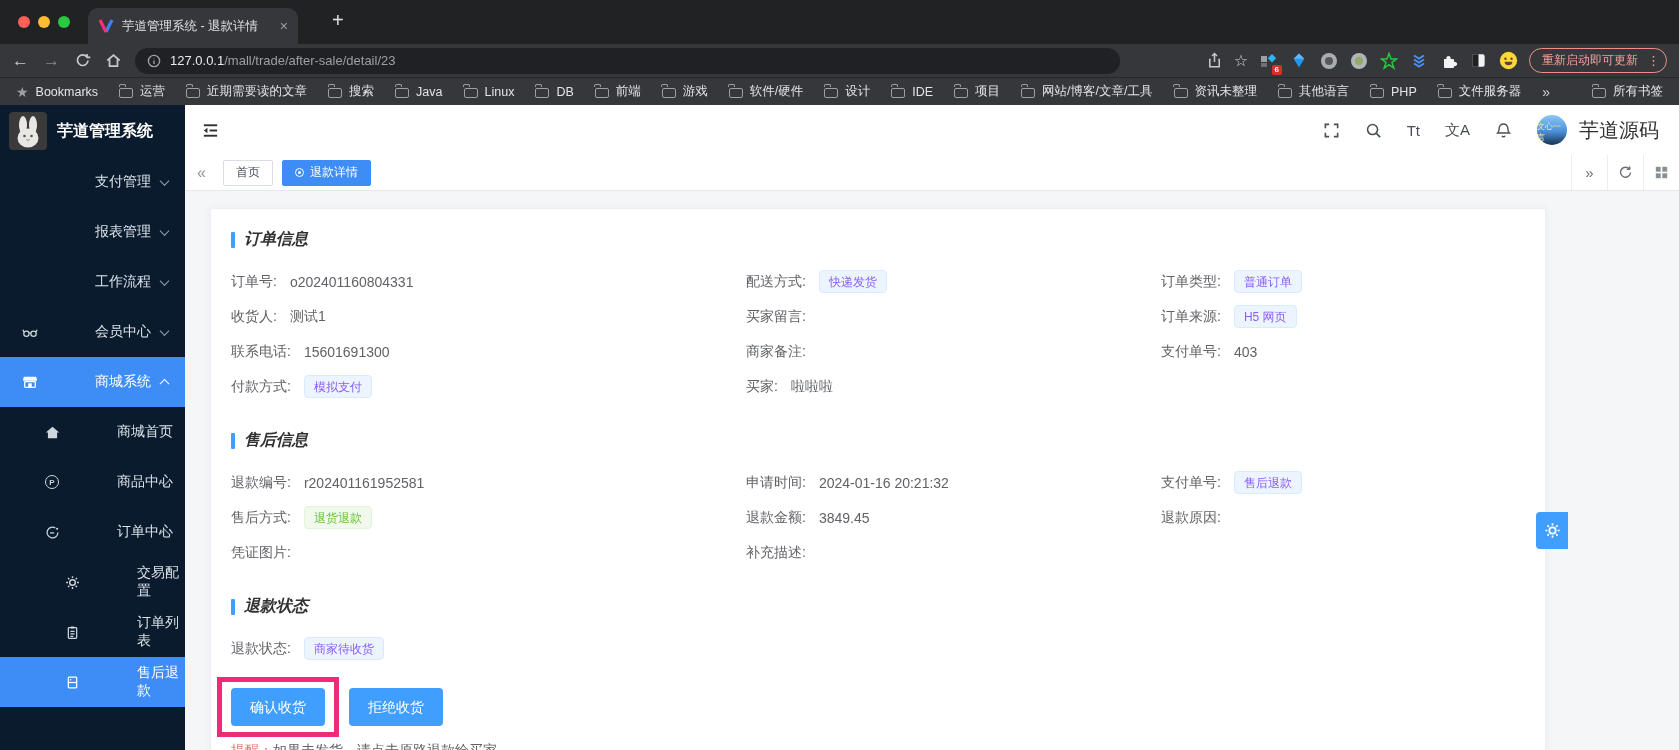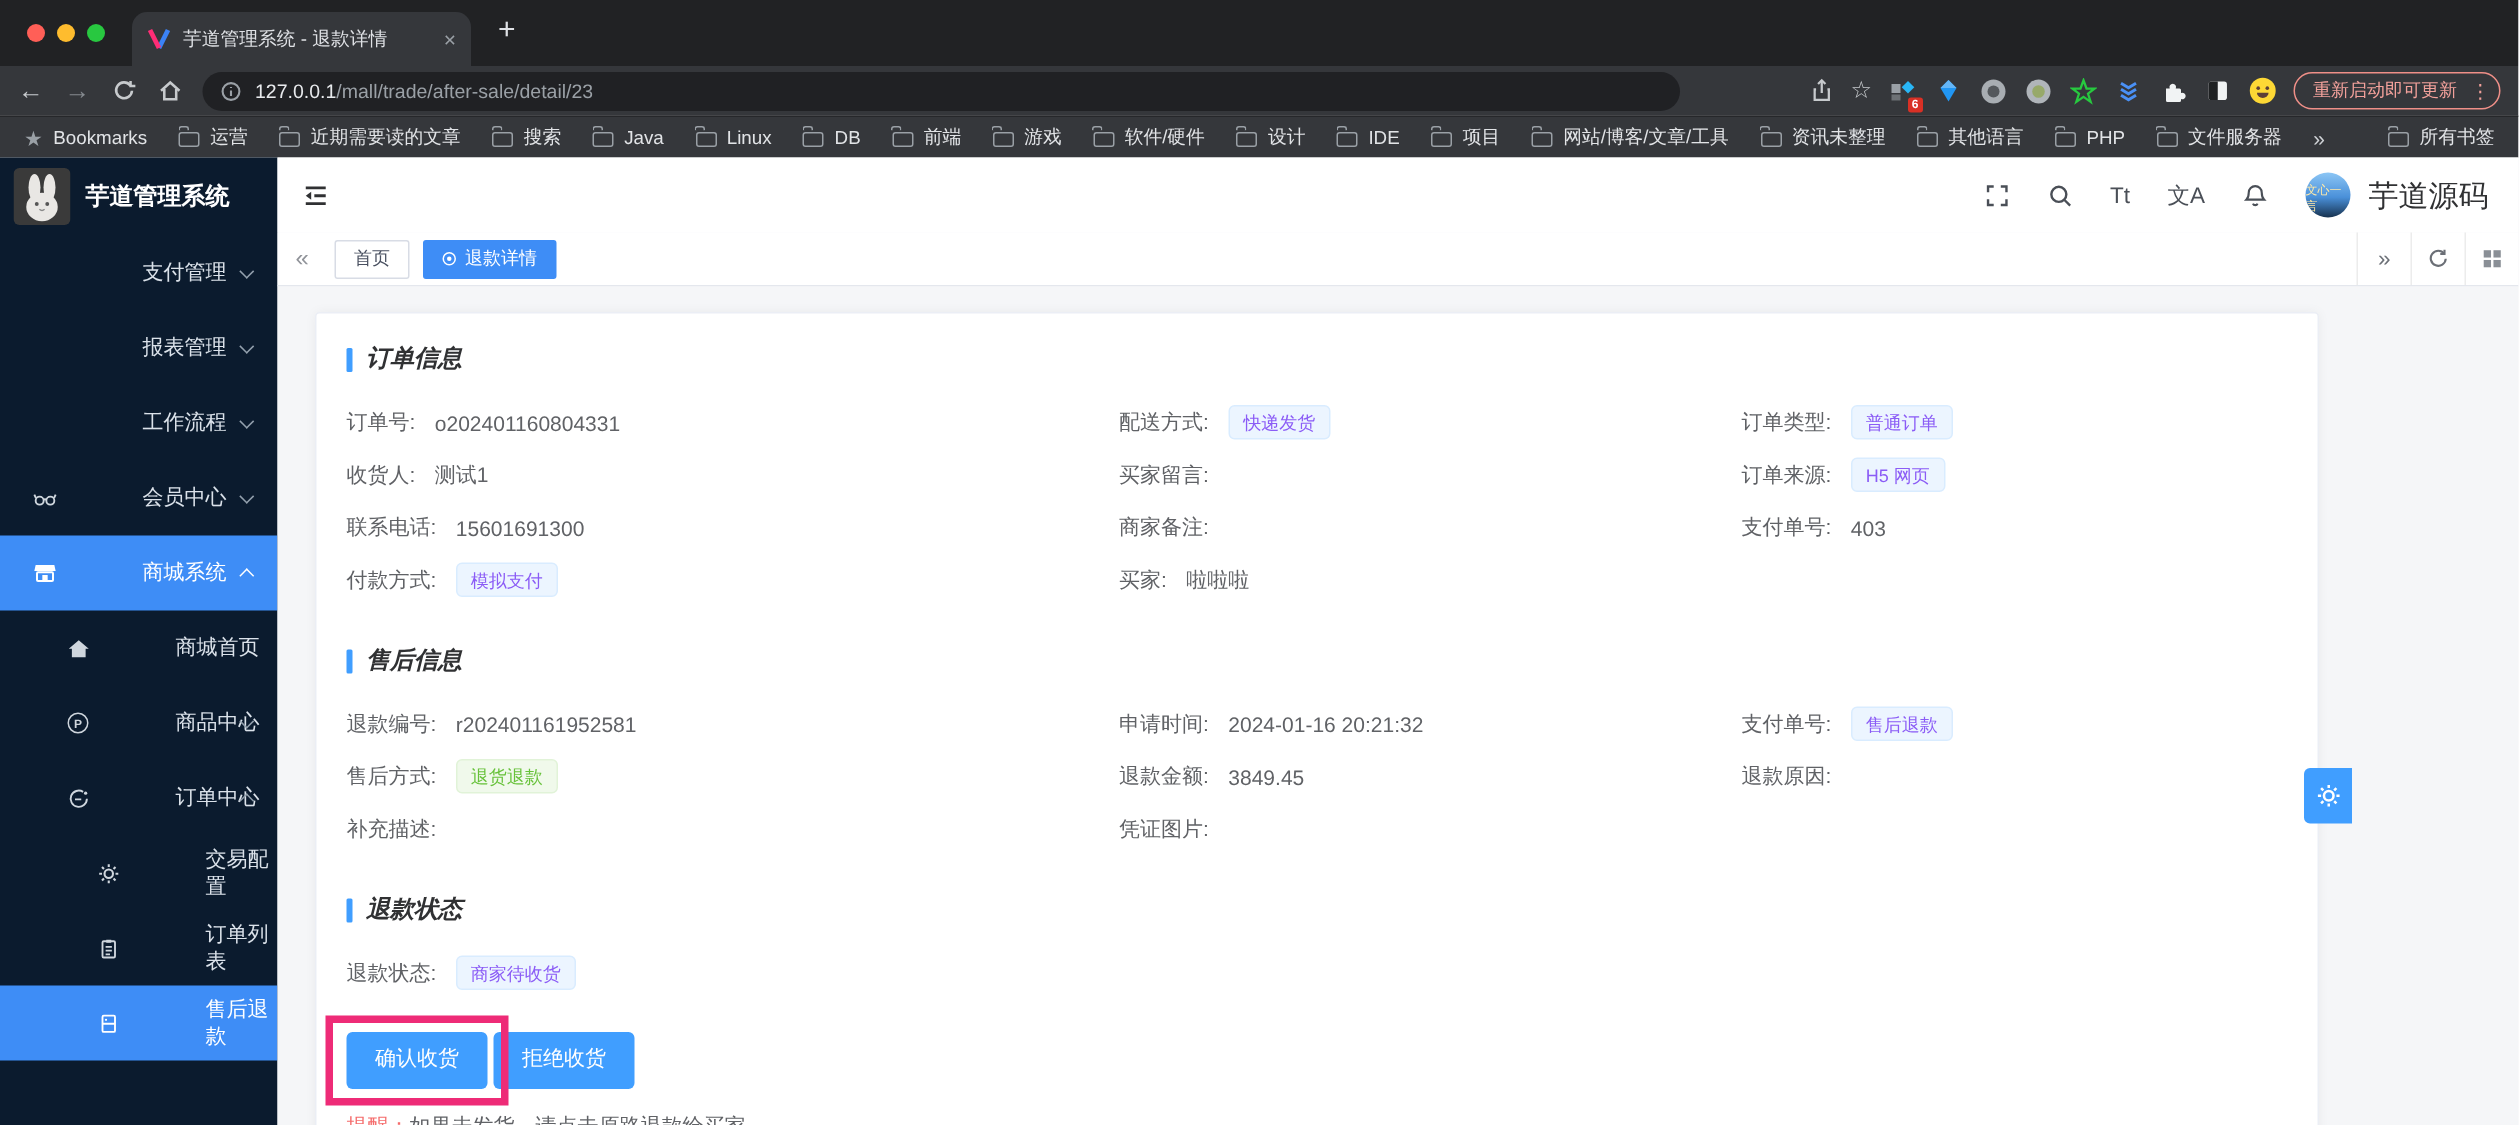--- a/index.html
+++ b/index.html
@@ -5,21 +5,21 @@
   *{box-sizing:border-box;margin:0;padding:0;}
   html,body{width:1679px;height:750px;}
   body{position:relative;overflow:hidden;background:#f5f6f8;font-family:"Liberation Sans","DejaVu Sans",sans-serif;}
   svg{display:block;}
 
   
   .tabstrip{position:absolute;top:0;left:0;right:0;height:44px;background:#212224;}
   .lights{position:absolute;left:18px;top:16px;display:flex;gap:8px;}
   .light{width:12px;height:12px;border-radius:50%;}
   .light.r{background:#ff5f57;} .light.y{background:#febc2e;} .light.g{background:#28c840;}
-  .btab{position:absolute;left:88px;top:8px;width:226px;height:36px;background:#35373b;border-radius:10px 10px 0 0;display:flex;align-items:center;gap:8px;padding:0 10px;}
+  .btab{position:absolute;left:88px;top:8px;width:210px;height:36px;background:#35373b;border-radius:10px 10px 0 0;display:flex;align-items:center;gap:8px;padding:0 10px;}
   .btab-title{flex:1;font-size:12.5px;color:#dfe1e5;white-space:nowrap;overflow:hidden;}
   .btab-close{color:#9aa0a6;font-size:14px;line-height:1;}
   .newtab{position:absolute;left:332px;top:9px;color:#dfe1e5;font-size:20px;font-weight:400;}
 
   .toolbar{position:absolute;top:44px;left:0;right:0;height:33px;background:#35373b;display:flex;align-items:center;padding:0 12px;gap:9px;}
   .navg{display:flex;align-items:center;gap:14px;margin-right:4px;}
   .navtxt{font-size:17px;color:#c7cacd;line-height:1;}
   .navtxt.dim{color:#84898e;}
   .omnibox{flex:1;max-width:985px;height:26px;background:#202124;border-radius:13px;display:flex;align-items:center;gap:9px;padding:0 12px;}
   .url{font-size:13px;color:#e8eaed;white-space:nowrap;overflow:hidden;}
@@ -73,21 +73,21 @@
   .card{position:absolute;left:25px;top:17px;width:1336px;height:660px;background:#fff;border:1px solid #ebeef5;border-radius:3px;box-shadow:0 0 8px rgba(0,0,0,.05);padding:20px;}
   .sect{margin-top:0;}
   .sect + .sect{margin-top:26px;}
   .stitle2{display:flex;align-items:center;gap:9px;font-size:16px;font-weight:bold;color:#303133;margin-bottom:14px;font-style:italic;}
   .stitle2::before{content:'';width:4px;height:16px;background:#409eff;border-radius:1px;}
   .frow{display:grid;grid-template-columns:515px 415px 1fr;}
   .cell{display:flex;align-items:center;height:35px;gap:13px;font-size:14px;color:#606266;white-space:nowrap;text-align:right;}
   .tag{font-size:12px;line-height:1;padding:4.5px 9px;border-radius:4px;}
   .tag.blue{color:#8b5cf6;background:#ecf5ff;border:1px solid #d9ecff;}
   .tag.green{color:#67c23a;background:#f0f9eb;border:1px solid #e1f3d8;}
-  .btnrow{display:flex;gap:4px;margin-top:22px;font-family:Liberation Serif, serif;}
+  .btnrow{display:flex;gap:24px;margin-top:22px;}
   .btn{background:#409eff;color:#fff;border:none;font-size:14px;font-family:inherit;padding:10px 19px;border-radius:4px;cursor:pointer;line-height:1.3;}
   .annot{position:relative;}
   .annot::before{content:'';position:absolute;inset:-11px -14px;border:5px solid #ee2b77;pointer-events:none;z-index:5;}
   .reminder{margin-top:16px;font-size:14px;color:#606266;}
   .reminder .pre{color:#f56c6c;}
 
   .gearbtn{position:absolute;left:1536px;top:512px;width:32px;height:37px;background:#409eff;border-radius:4px 0 0 4px;display:flex;align-items:center;justify-content:center;z-index:9;}
 </style>
 </head>
 <body>
@@ -552,24 +552,24 @@
         <div class="cell">
             <span class="lbl">退款金额:</span>
             <span class="val">3849.45</span>
           </div>
         <div class="cell">
             <span class="lbl">退款原因:</span>
           </div>
       </div>
       <div class="frow">
         <div class="cell">
+            <span class="lbl">凭证图片:</span>
+          </div>
+        <div class="cell">
             <span class="lbl">补充描述:</span>
-          </div>
-        <div class="cell">
-            <span class="lbl">凭证图片:</span>
           </div>
         <div class="cell"></div>
       </div>
     </div>
 
     <div class="sect">
       <div class="stitle2">退款状态</div>
       <div class="frow">
         <div class="cell">
             <span class="lbl">退款状态:</span>

